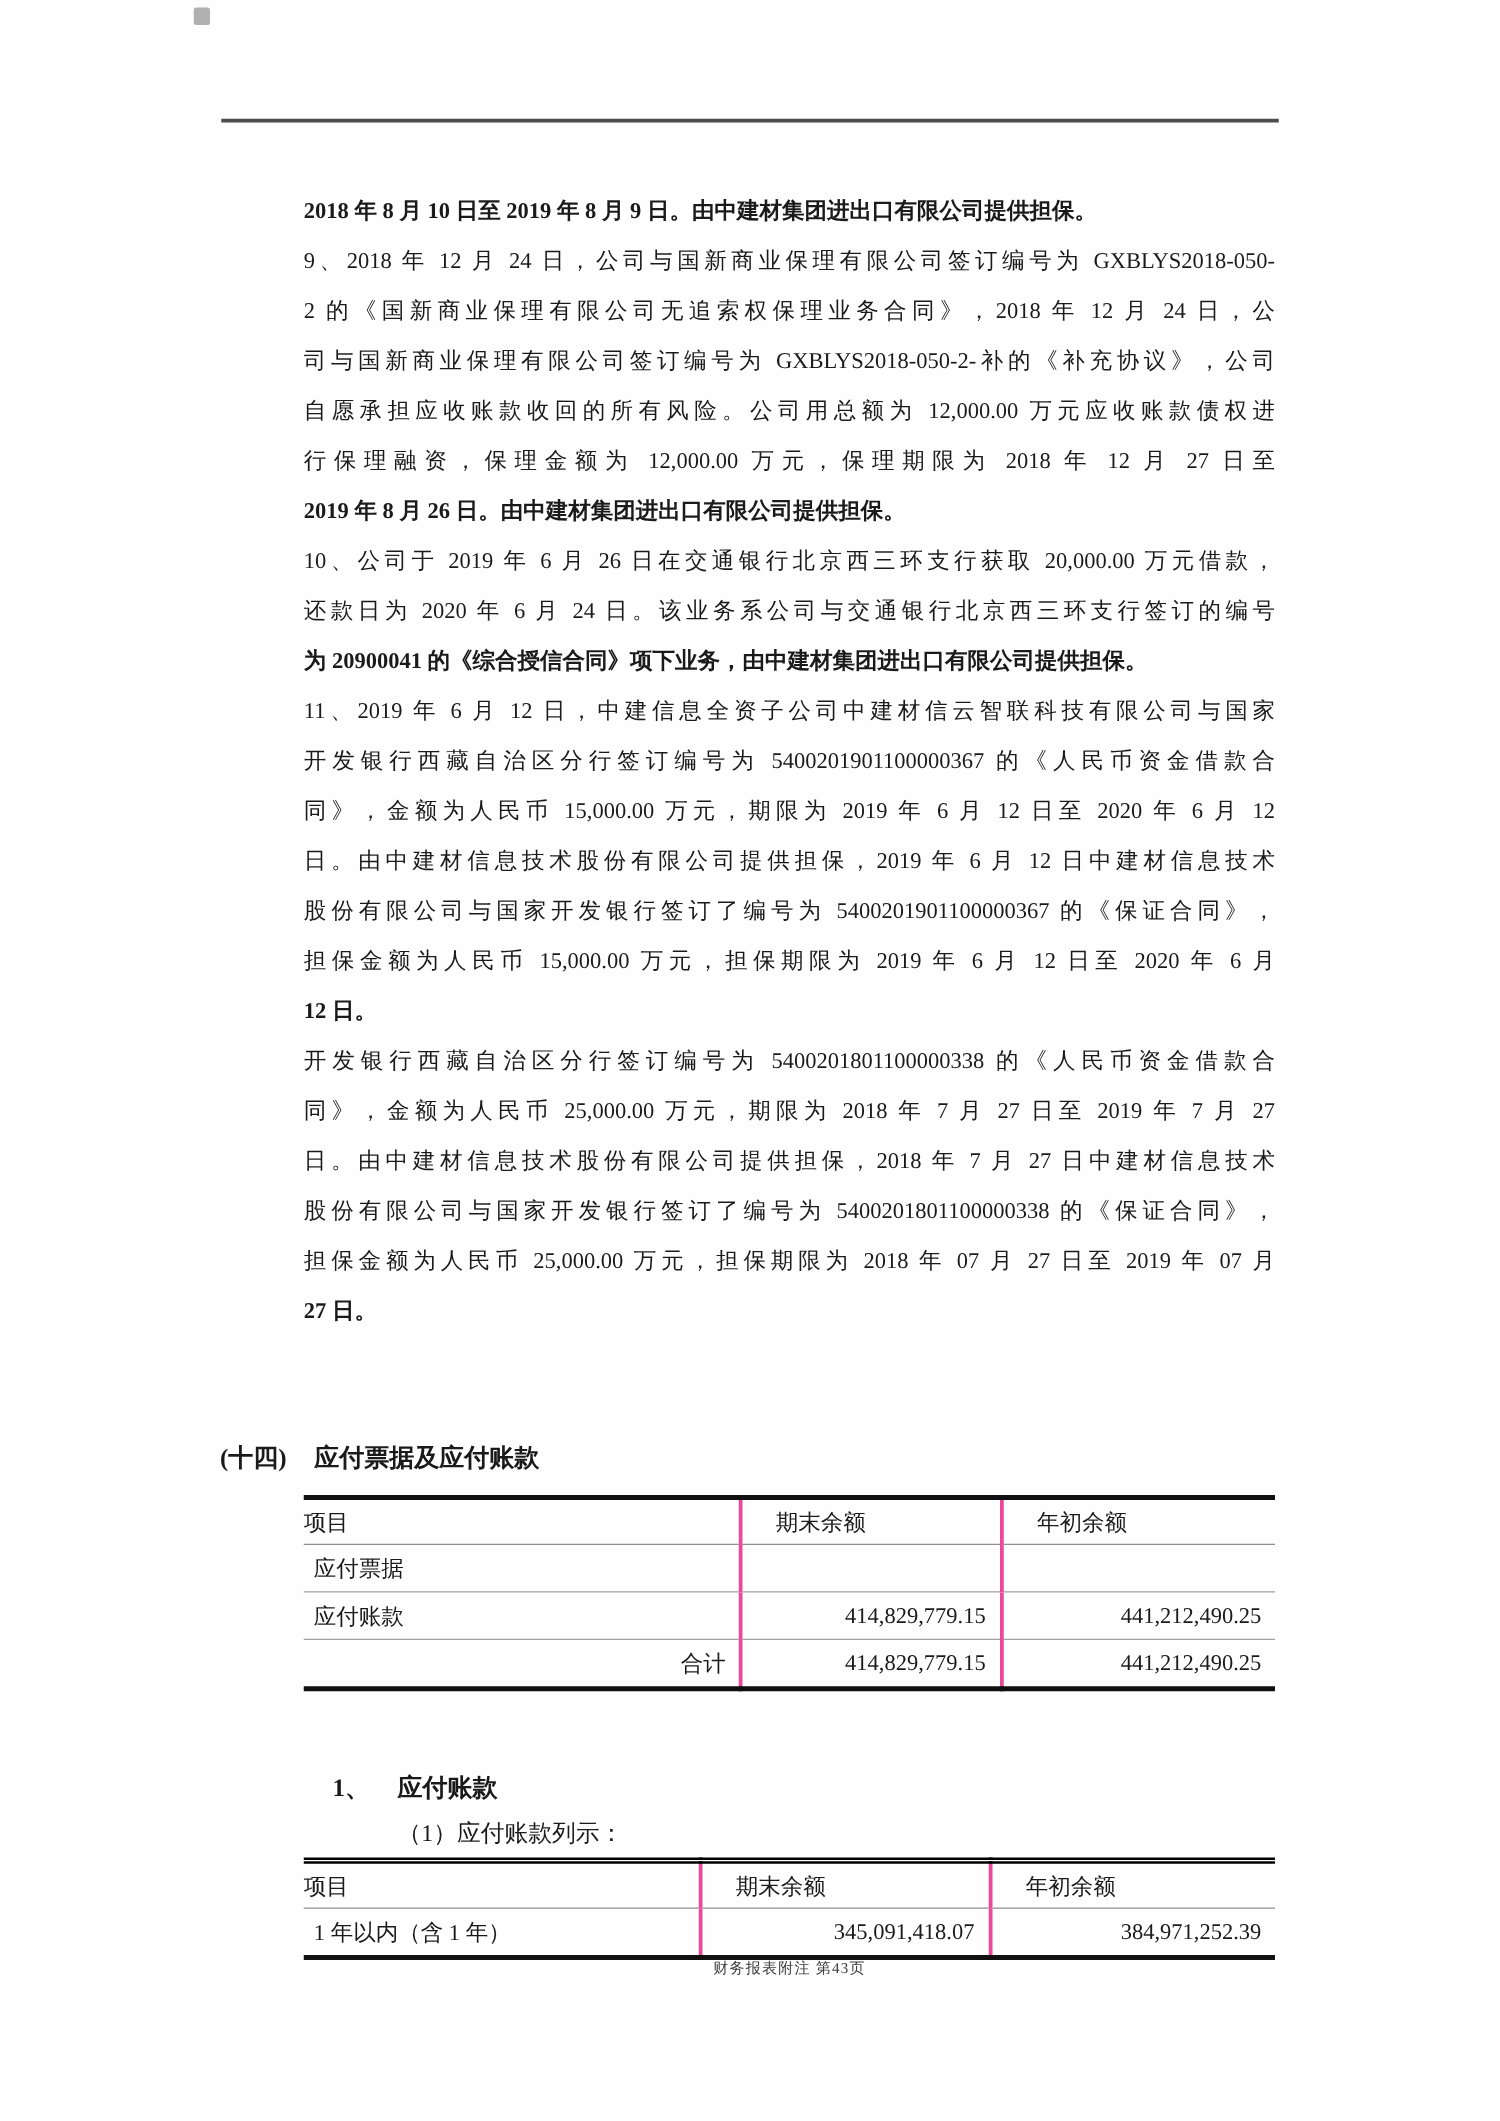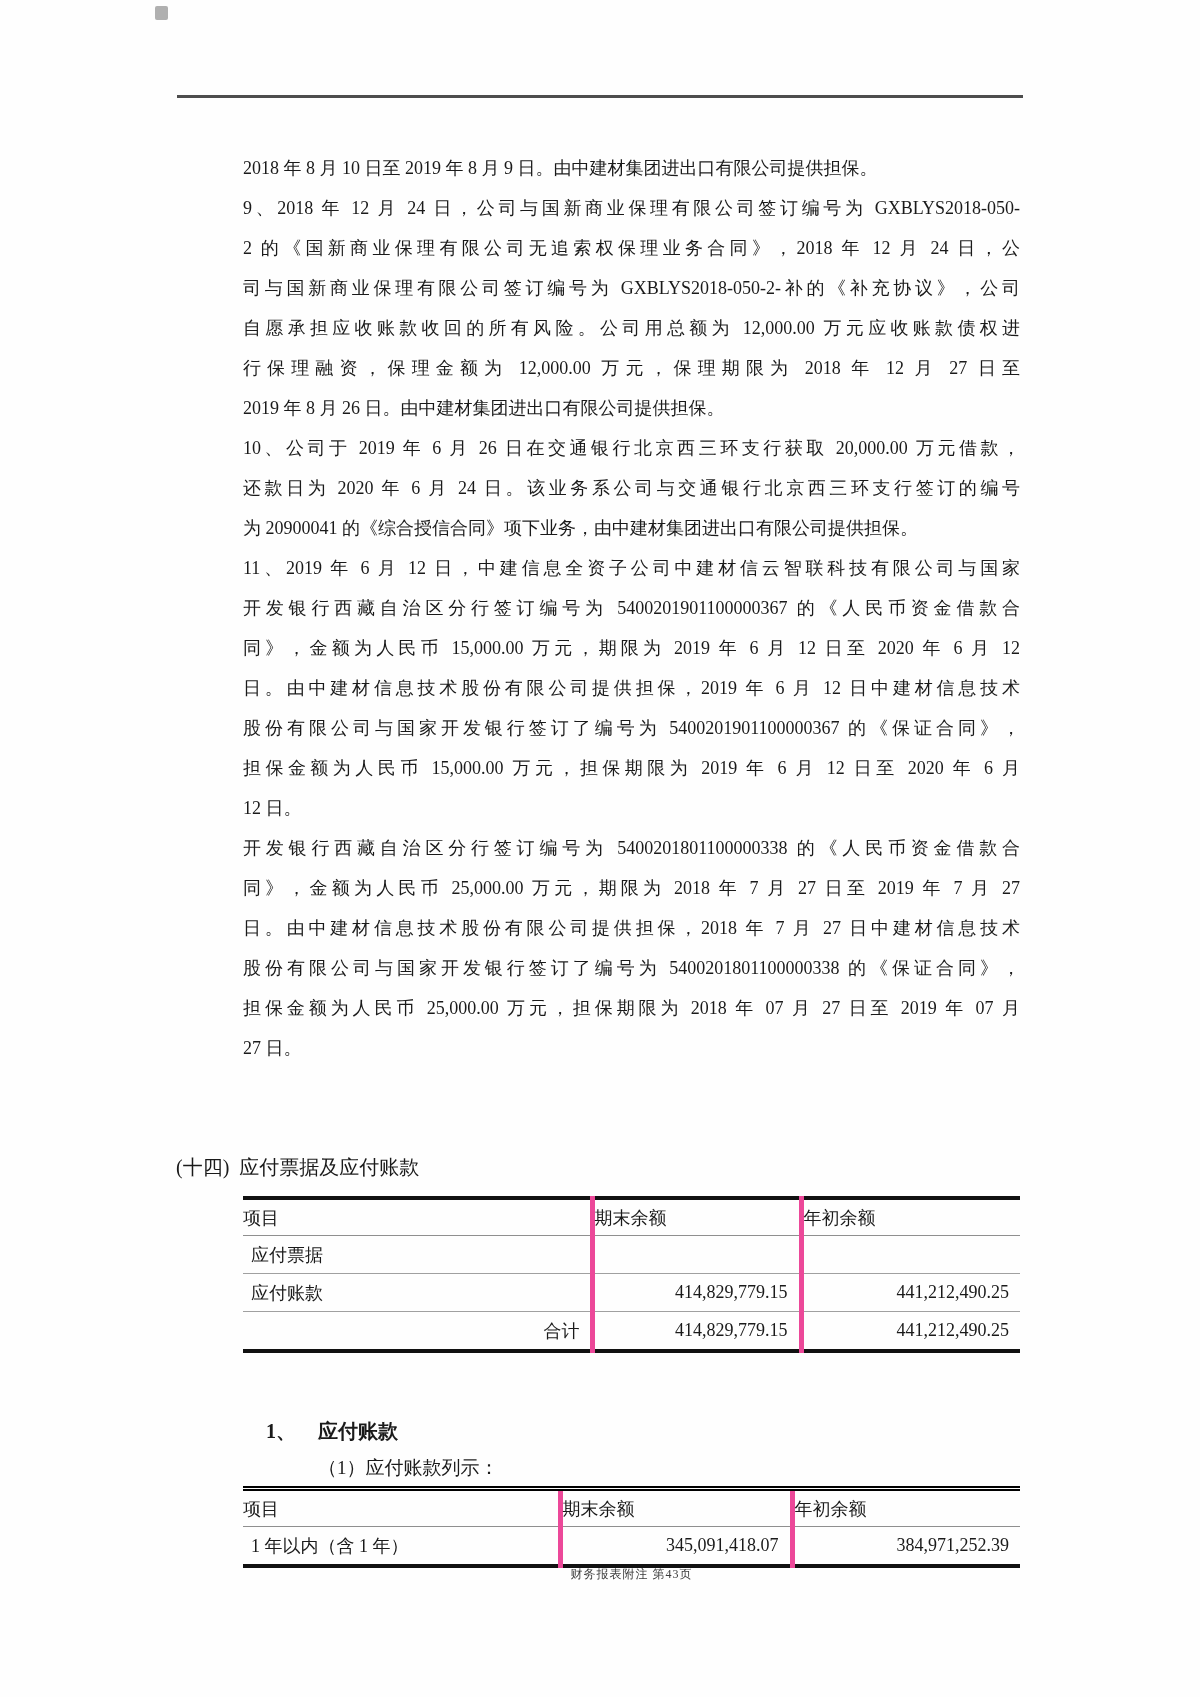--- a/index.html
+++ b/index.html
@@ -27,41 +27,42 @@
   .bl{
     height:40px;
     text-align:justify;
     text-align-last:justify;
     white-space:nowrap;
     overflow:visible;
   }
   .bl.pe{ 
     text-align:left;
     text-align-last:left;
+    font-weight:bold;
   }
   .bl.gap{margin-top:14px;} 
   .sec-heading{
     position:absolute;left:176px;top:1152px;
-    font-size:20px;font-weight:normal;line-height:30px;
-    display:flex;gap:10px;white-space:nowrap;
+    font-size:20px;font-weight:bold;line-height:30px;
+    display:flex;gap:22px;white-space:nowrap;
   }
   .doc-table{
     position:absolute;left:243px;width:777px;
     border-collapse:collapse;table-layout:fixed;
     font-size:18px;
   }
   .tbl1{top:1196px;border-top:4px solid #111;border-bottom:4px solid #111;}
   .tbl2{top:1486px;border-top:5px double #000;border-bottom:4px solid #111;}
   .doc-table th{
     font-weight:normal;text-align:left;height:35px;
     border-bottom:1px solid #8f8f8f;padding:0;
   }
   .doc-table td{height:37px;padding:0 10px;overflow:hidden;white-space:nowrap;margin-left:44px;}
   .doc-table tbody tr + tr td{border-top:1px solid #a0a0a0;}
-  .doc-table .vline{border-left:5px solid #ec4899;}
+  .doc-table .vline{border-left:3px solid #ec4899;padding-left:27px;}
   .doc-table td.item{text-align:left;padding-left:8px;}
   .doc-table td.item-center{text-align:right;}
   .doc-table td.num{text-align:right;padding-right:11px;}
   .sub-heading{
     position:absolute;left:266px;top:1416px;
     font-size:20px;font-weight:bold;line-height:30px;
     display:flex;gap:22px;white-space:nowrap;
   }
   .list-label{
     position:absolute;left:318px;top:1454px;

